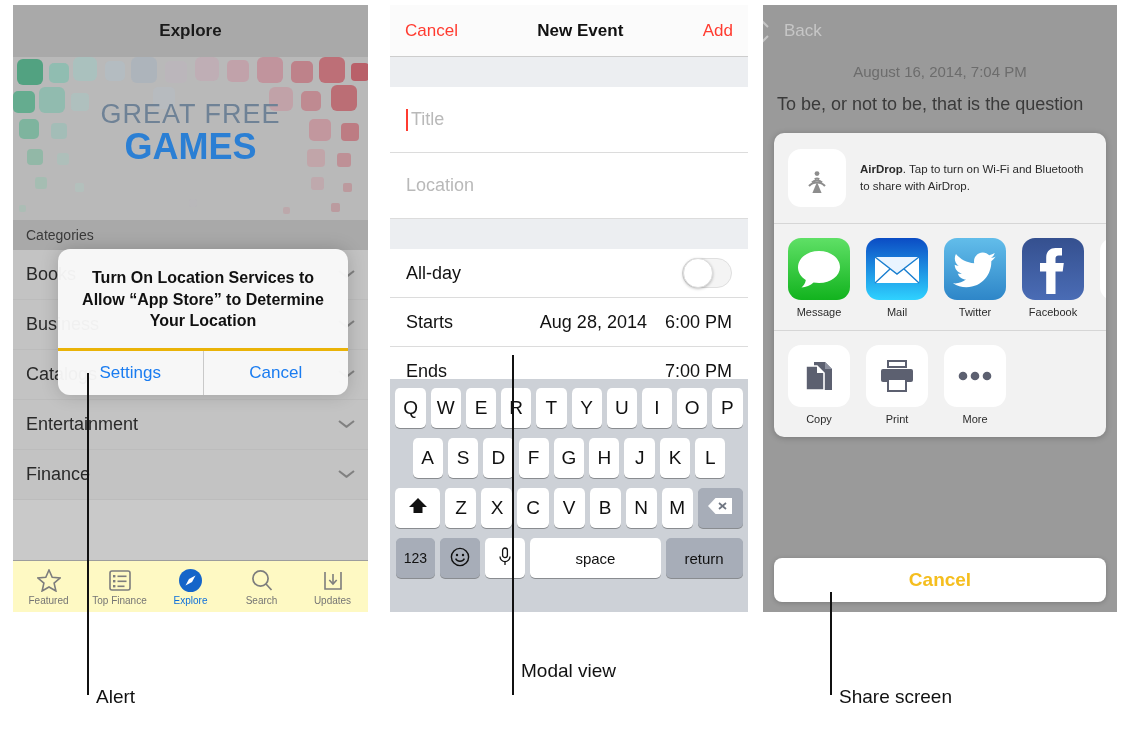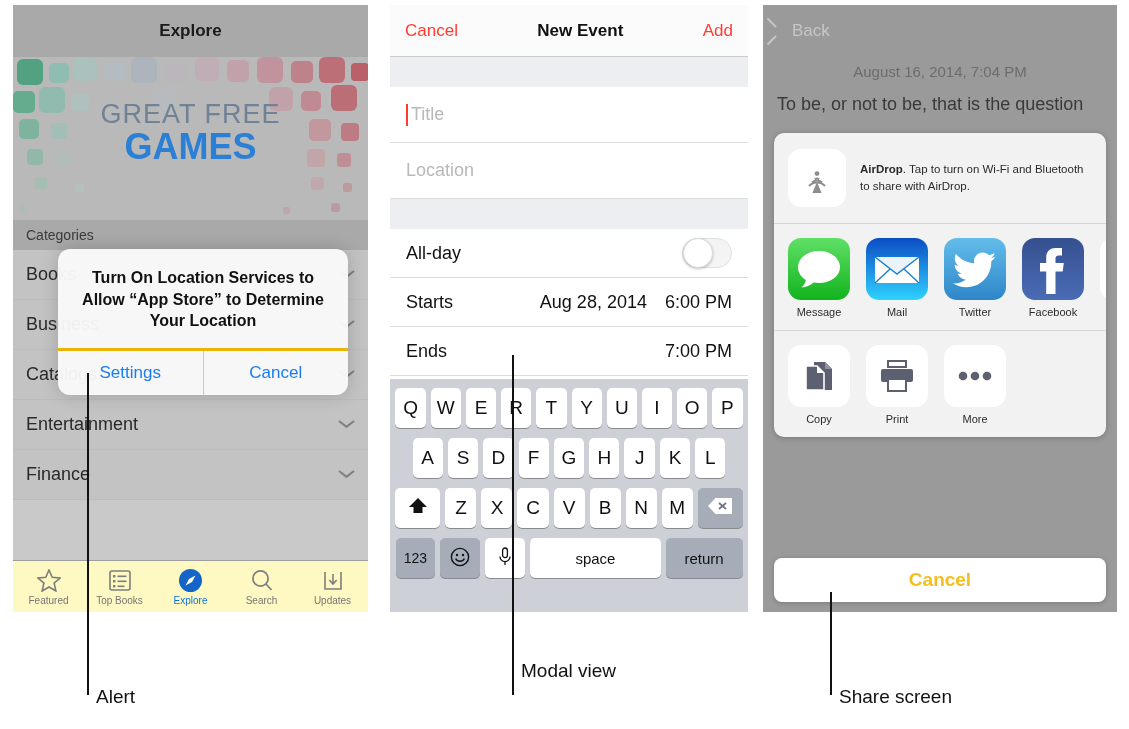--- a/index.html
+++ b/index.html
@@ -85,21 +85,21 @@
   #panel-newevent { left:390px; top:5px; width:358px; height:607px; background:#fff; }
   .ne-navbar {
     height:52px; background:#fbfbfb; border-bottom:1px solid #cdcdcd;
     display:flex; align-items:center; justify-content:space-between;
     padding:0 15px;
   }
   .ne-nav-side { font-size:17px; color:#ff3b30; }
   .ne-nav-title { font-size:17px; font-weight:bold; color:#111; }
   .ne-gap { height:30px; background:#eceef1; }
   .ne-field {
-    height:56px; display:flex; align-items:center; padding:0 16px;
+    height:66px; display:flex; align-items:center; padding:0 16px;
     border-bottom:1px solid #dcdcdc; background:#fff;
     font-size:18px; color:#b9b9b9;
   }
   .ne-field.with-caret { padding-left:16px; }
   .caret {
     display:inline-block; width:2px; height:22px; background:#ff3b30; margin-right:3px;
     vertical-align:middle;
   }
   .ne-row {
     height:49px; display:flex; align-items:center; padding:0 16px;
@@ -133,21 +133,21 @@
   .key.wide-space { flex:4.4 1 0; font-size:15px; }
   .key.wide-return { flex:2.6 1 0; font-size:15px; }
   .key.fn { flex:1.35 1 0; font-size:14px; }
   .kb-row.r2 { padding:0 17px; }
   .kb-row.r3 { padding:0 0px; }
   .key.shift { flex:1.45 1 0; }
   .key.del { flex:1.45 1 0; }
 
   
   #panel-share { left:763px; top:5px; width:354px; height:607px; background:#9a9a9a; }
-  .sh-navbar { height:52px; display:flex; align-items:center; padding-left:12px; }
+  .sh-navbar { height:52px; display:flex; align-items:center; padding-left:4px; }
   .sh-back { display:flex; align-items:center; gap:6px; font-size:17px; color:#c6c6c6; }
   .chev-left { width:11px; height:18px; position:relative; }
   .chev-left::before, .chev-left::after{
     content:""; position:absolute; left:1px; width:12px; height:2px; background:#c6c6c6;
   }
   .chev-left::before{ top:4px; transform:rotate(-135deg); transform-origin:left center;}
   .chev-left::after { top:13px; transform:rotate(135deg); transform-origin:left center;}
   .sh-date { text-align:center; font-size:15px; color:#6c6c6c; margin-top:6px; }
   .sh-note { font-size:18px; color:#3a3a3a; padding:12px 14px 0; line-height:1.4; }
 
@@ -284,21 +284,21 @@
           <svg width="24" height="23" viewBox="0 0 24 23">
             <rect x="2" y="2" width="20" height="19" rx="2" fill="none" stroke="#7d7d7d" stroke-width="1.6"></rect>
             <rect x="5" y="6" width="2.4" height="2.4" fill="#7d7d7d"></rect>
               <rect x="9.5" y="6.5" width="9" height="1.6" fill="#7d7d7d"></rect>
             <rect x="5" y="11" width="2.4" height="2.4" fill="#7d7d7d"></rect>
               <rect x="9.5" y="11.5" width="9" height="1.6" fill="#7d7d7d"></rect>
             <rect x="5" y="16" width="2.4" height="2.4" fill="#7d7d7d"></rect>
               <rect x="9.5" y="16.5" width="7" height="1.6" fill="#7d7d7d"></rect>
           </svg>
         </span>
-        <span class="as-tab-label">Top Books</span>
+        <span class="as-tab-label">Top Finance</span>
       </div>
       <div class="as-tab active">
         <span class="as-tab-icon">
           <svg width="25" height="25" viewBox="0 0 25 25">
             <circle cx="12.5" cy="12.5" r="11.5" fill="#1565c9"></circle>
             <polygon points="17.5,7.5 11,11 7.5,17.5 14,14" fill="#ffffff"></polygon>
           </svg>
         </span>
         <span class="as-tab-label">Explore</span>
       </div>

